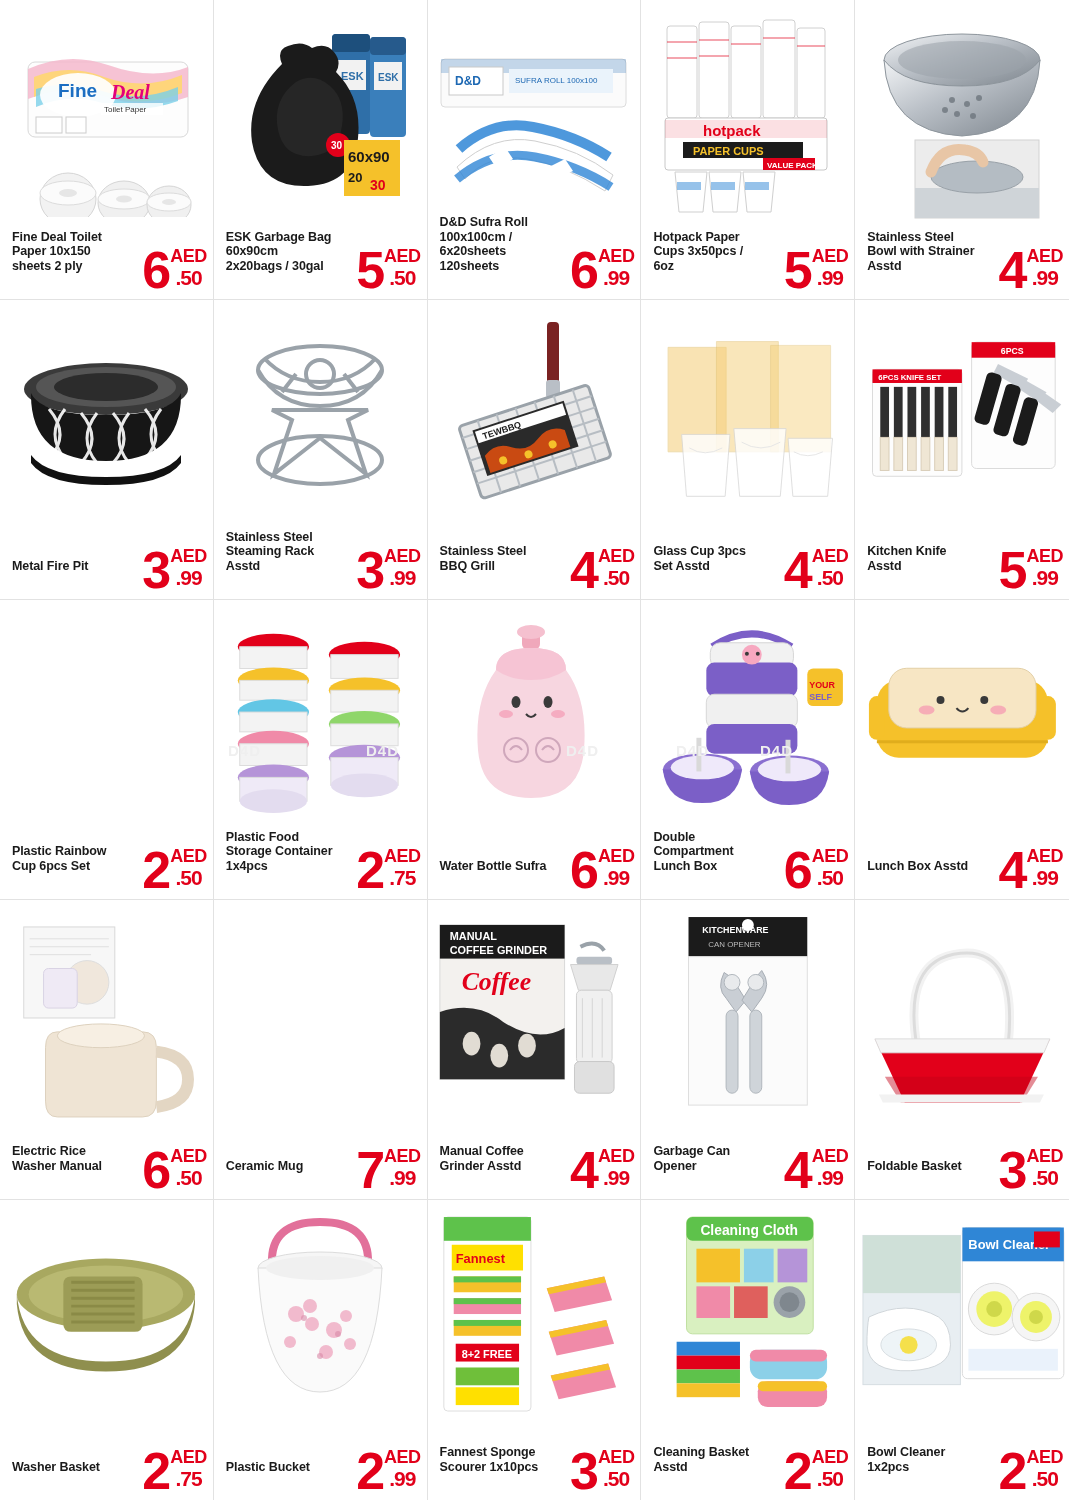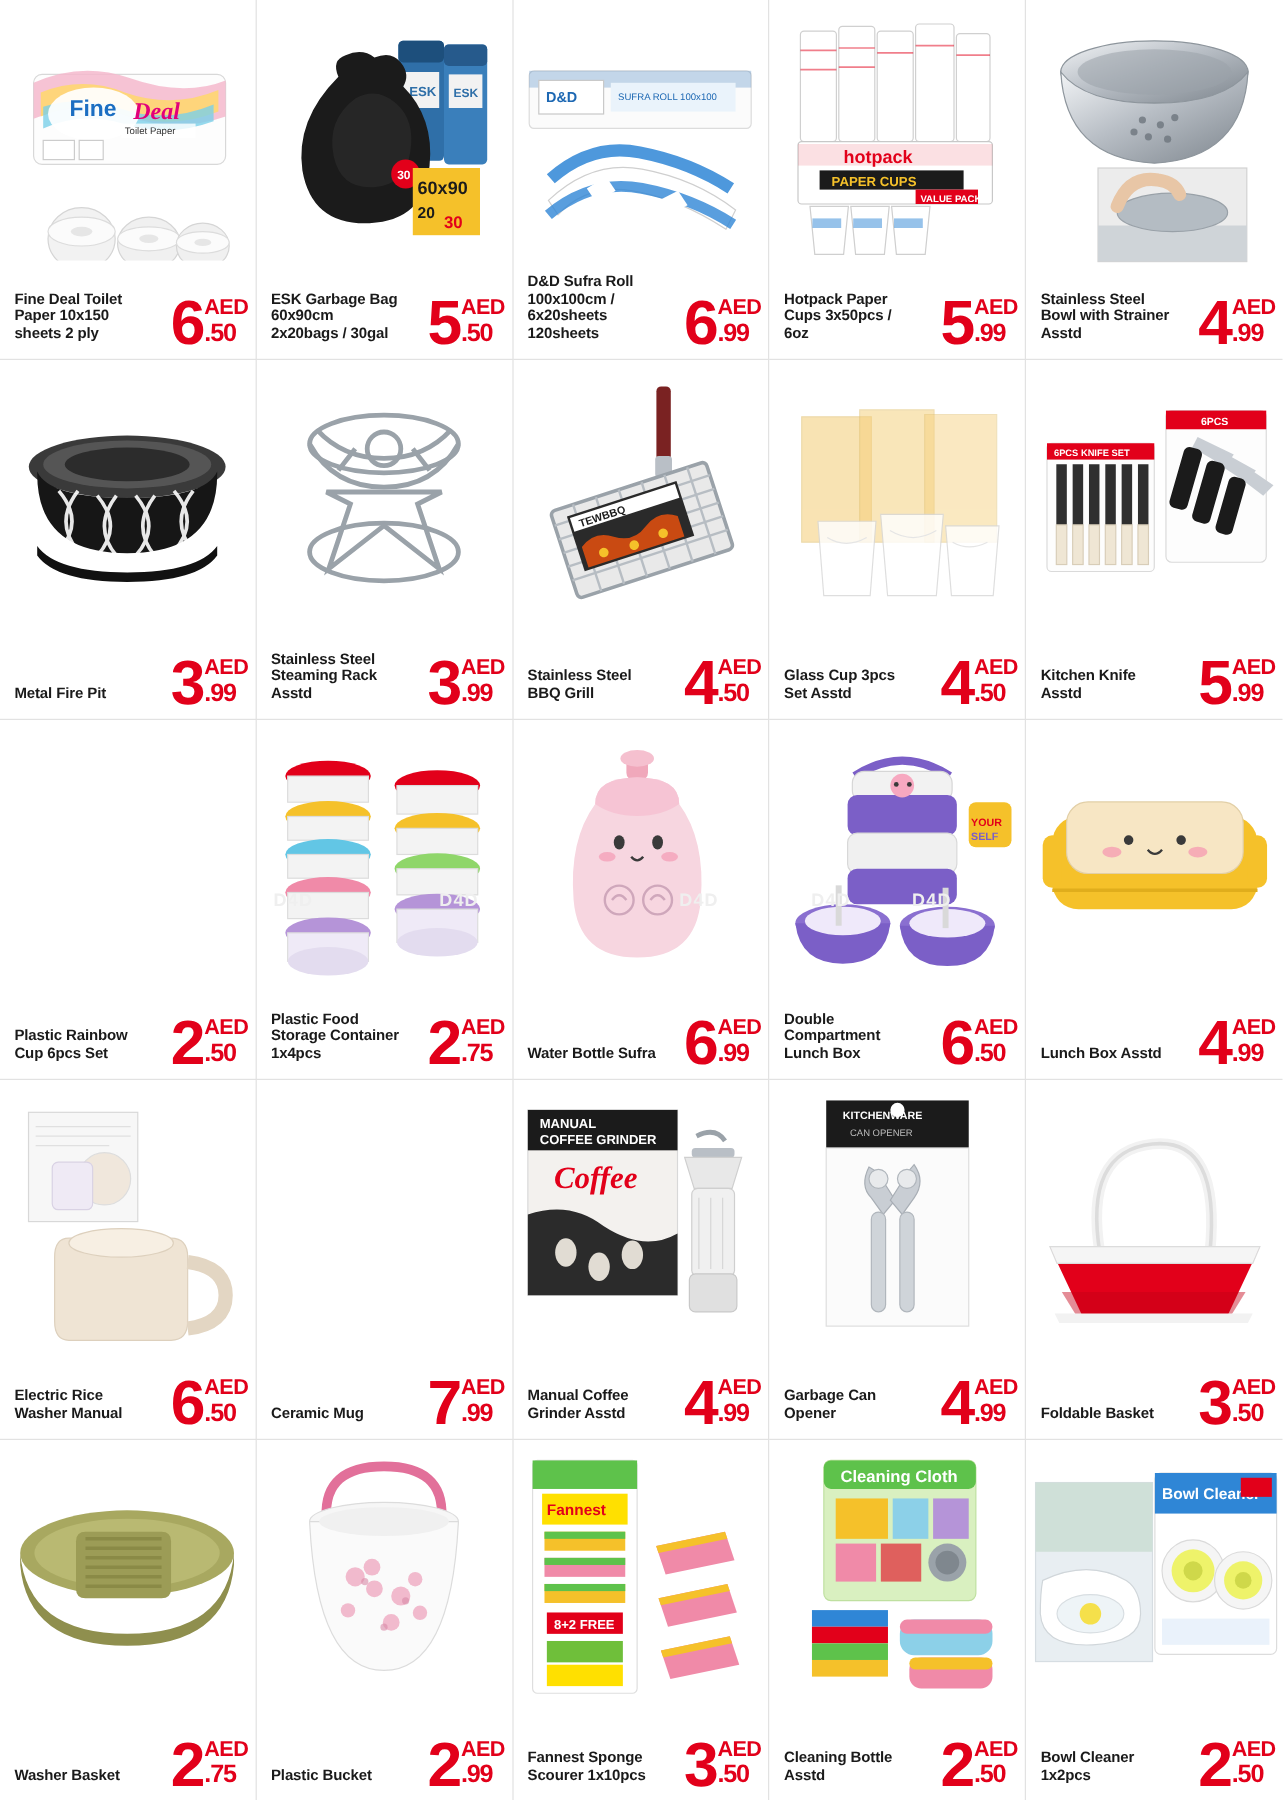--- a/index.html
+++ b/index.html
@@ -40,21 +40,21 @@
     height: 218px;
     display: flex;
     align-items: center;
     justify-content: center;
   }
   .art svg { display: block; }
 
   .label {
     position: absolute;
     left: 12px;
-    bottom: 14px;
+    bottom: 26px;
     width: 108px;
     font-size: 12.5px;
     line-height: 14.5px;
     font-weight: bold;
     color: #1a1a1a;
     letter-spacing: -0.1px;
   }
   .price {
     position: absolute;
     right: 6px;
@@ -67,21 +67,21 @@
     white-space: nowrap;
   }
   .price .whole {
     font-size: 52px;
     line-height: 42px;
     letter-spacing: -2px;
   }
   .price .stack {
     display: flex;
     flex-direction: column;
-    align-items: flex-start;
+    align-items: center;
     margin-left: 1px;
   }
   .price .cur {
     font-size: 18px;
     line-height: 17px;
     letter-spacing: -0.5px;
   }
   .price .dec {
     font-size: 21px;
     line-height: 26px;
@@ -859,21 +859,21 @@
             <rect x="36" y="174" width="64" height="14" fill="#f5c12a"></rect>
           </g>
           <g>
             <rect x="110" y="140" width="78" height="30" rx="12" fill="#8cd0e8"></rect>
             <rect x="110" y="140" width="78" height="12" rx="6" fill="#f08aa8"></rect>
             <rect x="118" y="172" width="70" height="26" rx="10" fill="#f08aa8"></rect>
             <rect x="118" y="172" width="70" height="10" rx="5" fill="#f5c12a"></rect>
           </g>
         </svg>
       </div>
-      <div class="label">Cleaning Bottle Asstd</div>
+      <div class="label">Cleaning Basket Asstd</div>
       <div class="price">
         <span class="whole">2</span>
         <span class="stack">
           <span class="cur">AED</span>
           <span class="dec">.50</span>
         </span>
       </div>
     </div>
 
     <div class="cell row5 col5 col5">

